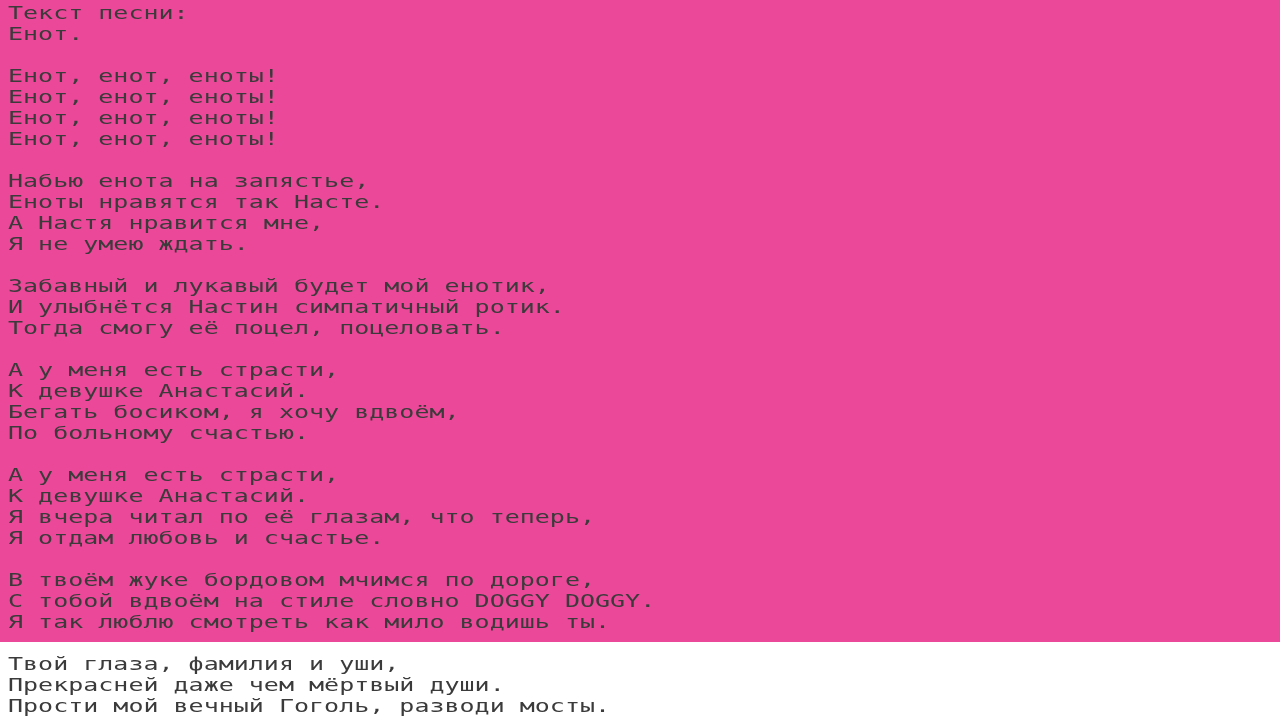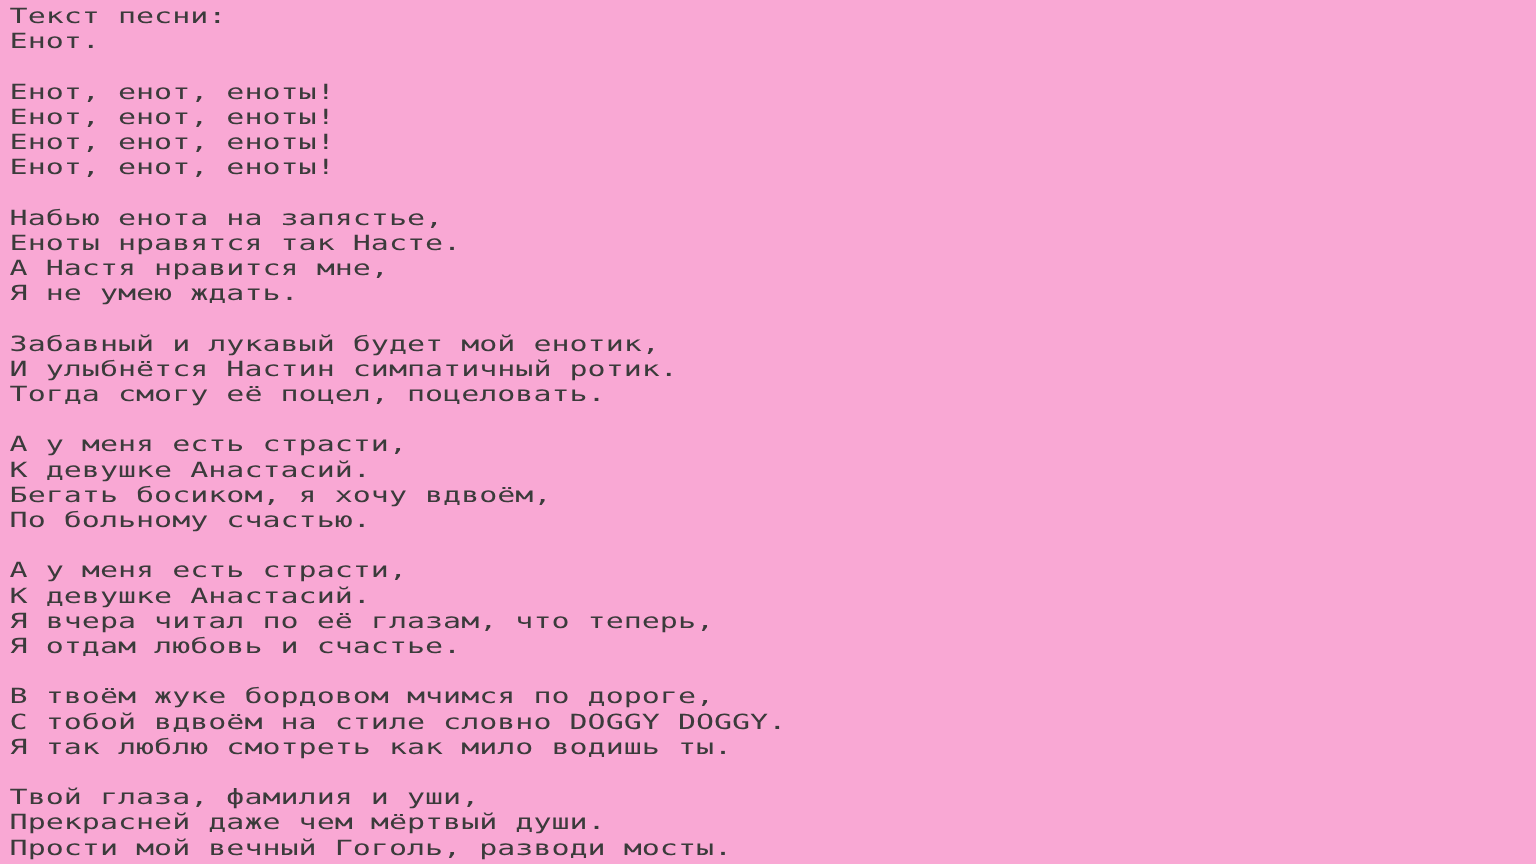--- a/index.html
+++ b/index.html
@@ -12,22 +12,22 @@
     width: 1280px;
     height: 720px;
     overflow: hidden;
     font-family: "DejaVu Sans Mono", "Liberation Mono", monospace;
   }
   #lyrics-page {
     position: absolute;
     left: 0;
     top: 0;
     width: 1280px;
-    height: 720px;
-    background: #f9a8d4;
+    height: 642px;
+    background: #ec4899;
   }
   #lyrics-block {
     position: absolute;
     left: 8px;
     top: 0px;
     width: 1272px;
   }
   .line {
     font-family: "DejaVu Sans Mono", "Liberation Mono", monospace;
     font-size: 25px;

